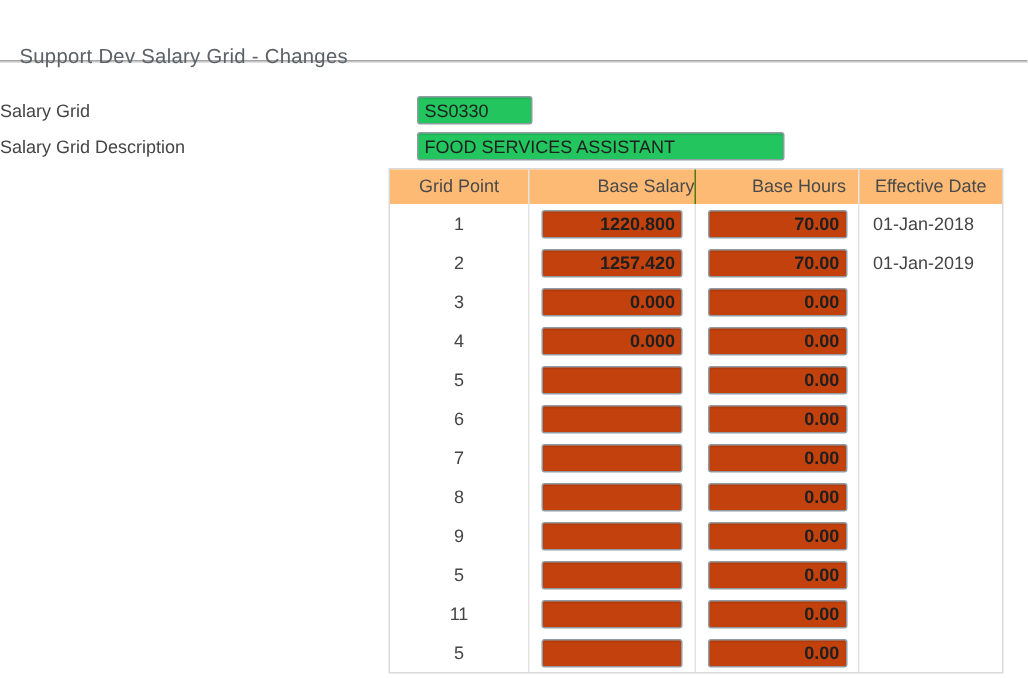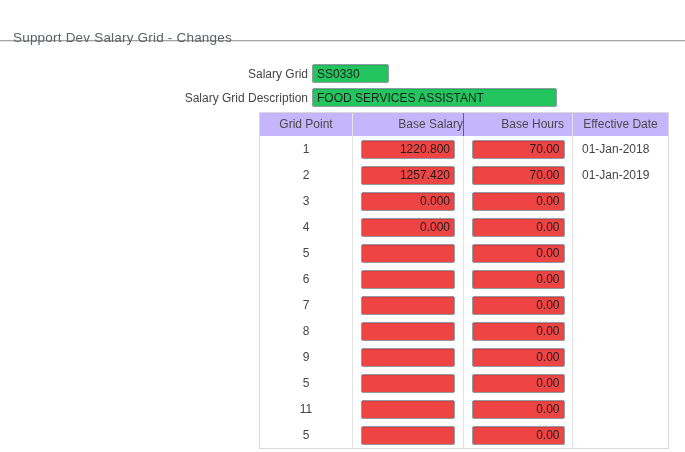--- a/index.html
+++ b/index.html
@@ -24,22 +24,21 @@
     border-bottom: 1px solid #e2e2e2;
   }
   .form-area { margin-top: 22px; }
   .form-row {
     display: flex;
     align-items: center;
     margin-bottom: 5px;
     height: 19px;
   }
   .form-label {
-    width: 308px;
-    text-align: right;
+    width: 274px;
     font-size: 12px;
     color: #454545;
     flex: none;
   }
   .text-input {
     margin-left: 4px;
     height: 19px;
     border: 1px solid #919ba4;
     border-radius: 2px;
     background: #22c55e;
@@ -56,21 +55,21 @@
   .grid-table {
     margin: 5px 0 0 259px;
     width: 410px;
     height: 337px;
     border: 1px solid #d9d9d9;
   }
   .thead {
     display: grid;
     grid-template-columns: 93px 111px 109px 95px;
     height: 23px;
-    background: #c4b5fd;
+    background: #fdba74;
     align-items: center;
     font-size: 12px;
     color: #4a4a4a;
   }
   .th-c1 { text-align: center; border-right: 1px solid #e3e3e3; height: 100%; line-height: 23px; }
   .th-c2 { text-align: right; padding-right: 0; border-right: 1px solid #4d7c0f; height: 100%; line-height: 23px; }
   .th-c3 { text-align: right; padding-right: 8px; border-right: 1px solid #e3e3e3; height: 100%; line-height: 23px; }
   .th-c4 { text-align: center; height: 100%; line-height: 23px; }
 
   .tbody { }
@@ -93,28 +92,29 @@
     justify-content: flex-start;
     padding-left: 9px;
     font-size: 12px;
     color: #454545;
   }
   .cell-input {
     width: 94px;
     height: 19px;
     border: 1px solid #919ba4;
     border-radius: 2px;
-    background: #ef4444;
+    background: #c2410c;
     box-shadow: inset 0 1px 1px rgba(0,0,0,0.10);
     font-family: "Liberation Sans", sans-serif;
     font-size: 12px;
     color: #1f1f1f;
     text-align: right;
     padding: 0 4px;
     outline: none;
+    font-weight: bold;
   }
   .c3 .cell-input { width: 93px; }
 </style>
 </head>
 <body>
 
 <div class="page-title">Support Dev Salary Grid - Changes</div>
 <div class="title-divider"></div>
 
 <div class="form-area">

